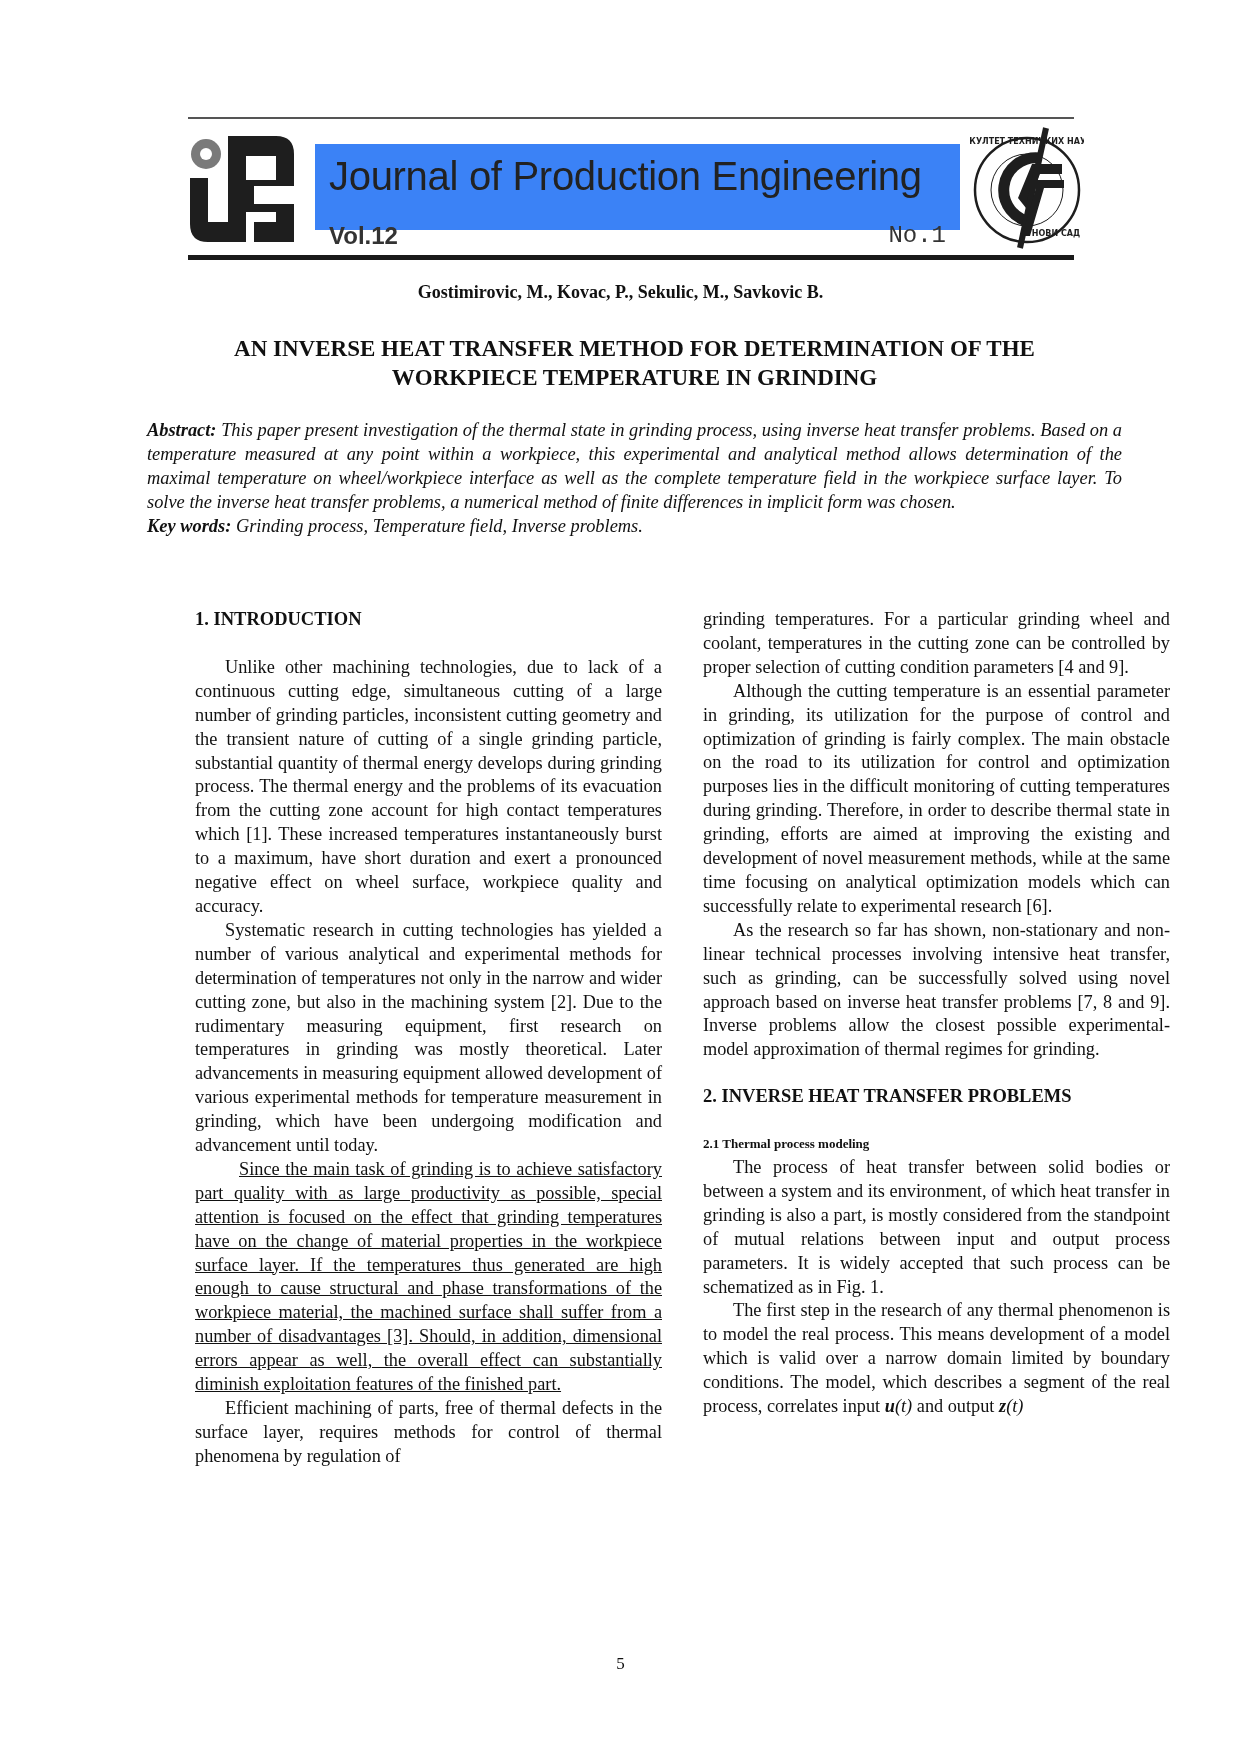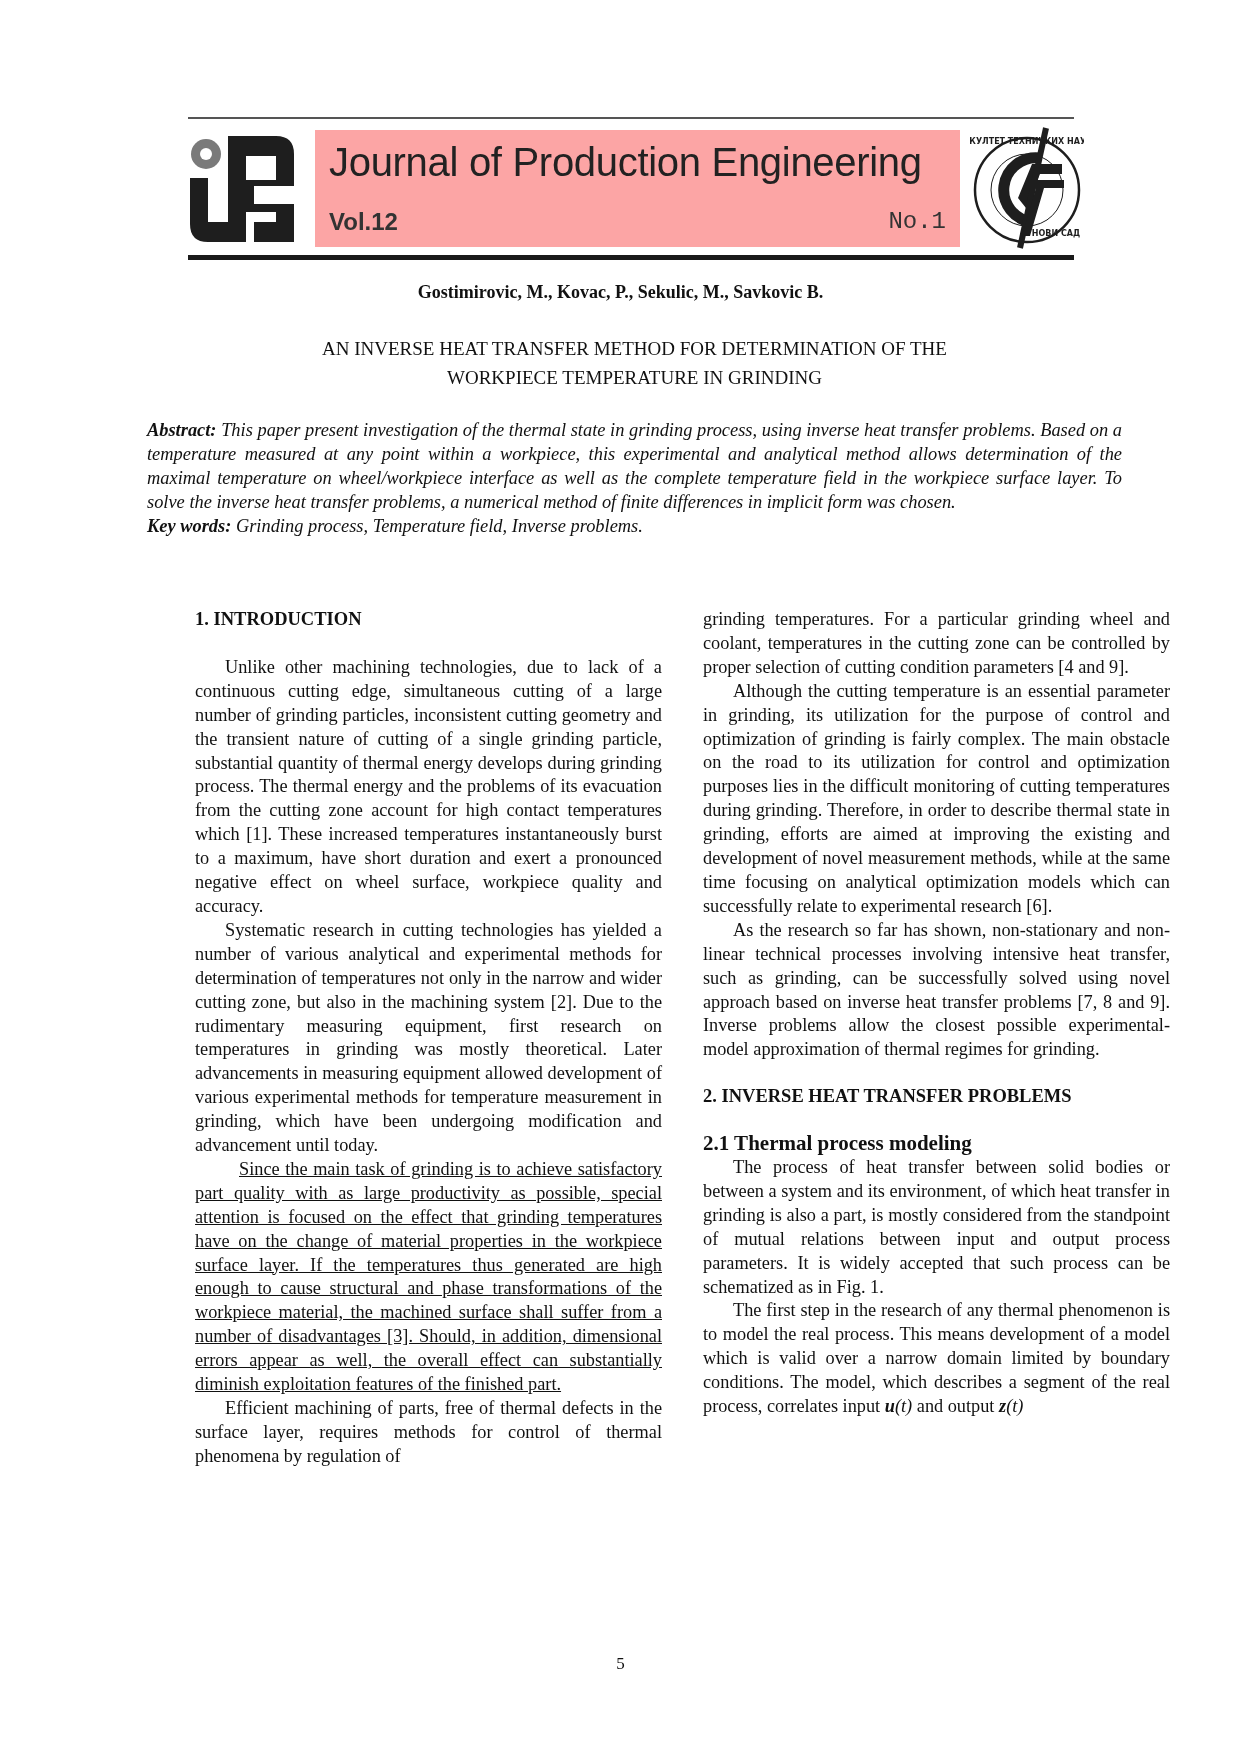--- a/index.html
+++ b/index.html
@@ -3,52 +3,52 @@
 <meta charset="utf-8">
 <style>
   html, body { margin: 0; padding: 0; background: #ffffff; }
   body { width: 1241px; height: 1755px; position: relative; overflow: hidden;
          font-family: "Liberation Serif", "DejaVu Serif", serif; color: #111; }
 
   
   .hdr-top-line { position: absolute; left: 188px; top: 117px; width: 886px; height: 2px; background: #555; }
   .hdr-bottom-line { position: absolute; left: 188px; top: 255px; width: 886px; height: 5px; background: #1a1a1a; }
   .logo-left { position: absolute; left: 188px; top: 134px; width: 108px; height: 110px; }
-  .hdr-box { position: absolute; left: 315px; top: 130px; width: 645px; height: 117px; background: #fca5a5; }
+  .hdr-box { position: absolute; left: 315px; top: 144px; width: 645px; height: 86px; background: #3b82f6; }
   .hdr-title { position: absolute; left: 14px; top: 10px; font-family: "Liberation Sans", "DejaVu Sans", sans-serif;
                font-size: 40px; color: #222; letter-spacing: -0.3px; white-space: nowrap; }
   .hdr-vol { position: absolute; left: 14px; top: 78px; font-family: "Liberation Sans", "DejaVu Sans", sans-serif;
              font-size: 24px; color: #333; font-weight: bold; }
   .hdr-no { position: absolute; right: 14px; top: 78px; font-family: Liberation Mono, monospace;
             font-size: 24px; color: #333; }
   .logo-right { position: absolute; left: 970px; top: 124px; width: 114px; height: 126px; }
 
   
   .authors { position: absolute; left: 0; width: 1241px; top: 282px; text-align: center;
              font-weight: bold; font-size: 18px; }
   .title { position: absolute; left: 147px; width: 975px; top: 334px; text-align: center;
-           font-weight: normal; font-size: 19px; line-height: 29px; }
+           font-weight: bold; font-size: 23px; line-height: 29px; }
 
   
   .abstract { position: absolute; left: 147px; width: 975px; top: 418px; font-style: italic;
               font-size: 18.4px; line-height: 24px; text-align: justify; }
   .abstract b { font-weight: bold; }
   .abstract p { margin: 0; }
 
   
   .col { position: absolute; top: 608px; width: 467px; font-size: 18.3px; line-height: 23.9px; text-align: justify; margin-left: 48px; }
   .col-left { left: 147px; }
   .col-right { left: 655px; }
   .col p { margin: 0; text-indent: 30px; }
   .col p.noindent { text-indent: 0; }
   .col p.indent2 { text-indent: 44px; text-decoration: underline; }
   .sec-head { font-weight: bold; font-size: 18.5px; margin: 0; }
   .gap1 { height: 24px; }
   .gap2 { height: 23px; }
-  .sub-head { font-weight: bold; font-size: 21px; margin: 0; }
+  .sub-head { font-weight: bold; font-size: 13px; margin: 0; }
   .math { font-style: italic; }
   .math b { font-weight: bold; }
 
   .page-num { position: absolute; left: 0; width: 1241px; top: 1654px; text-align: center; font-size: 17px; }
 </style>
 </head>
 <body>
 
 <div class="hdr-top-line"></div>
 

